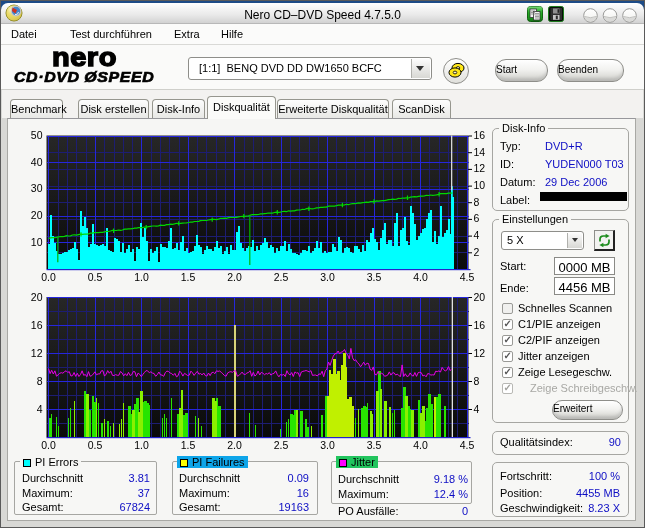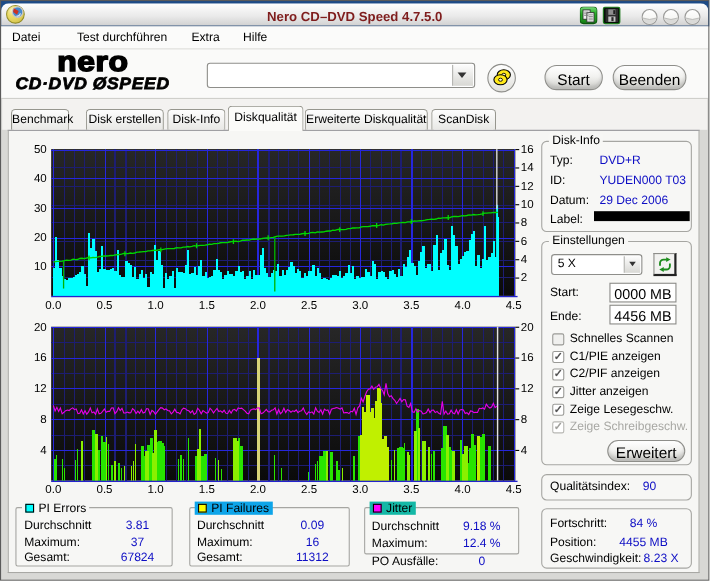--- a/index.html
+++ b/index.html
@@ -2,37 +2,37 @@
 <html><head><meta charset="utf-8"><style>
 *{margin:0;padding:0;box-sizing:border-box}
 html,body{width:645px;height:528px;overflow:hidden}
 body{font-family:"Liberation Sans",sans-serif;background:#d8d8d5;position:relative}
 .abs{position:absolute}
 .blue{color:#0d0dc4}
 
 #outline{left:0;top:0;width:645px;height:528px;border:1px solid #5a5a5a;z-index:50;pointer-events:none}
 #navy{left:0;top:0;width:645px;height:24px;background:#1d4b87}
 #titlebar{left:1px;top:3px;width:643px;height:21px;background:linear-gradient(#ffffff,#e9e9e9 60%,#d2d2d2);border-radius:7px 7px 0 0;border-bottom:1px solid #b8b8b8}
-#title{left:0;top:7px;width:645px;text-align:center;font-size:12px;font-weight:bold;color:#7f1d1d}
+#title{left:0;top:7px;width:645px;text-align:center;font-size:12px;font-weight:normal;color:#000000}
 #upper{left:1px;top:24px;width:643px;height:66px;background:#fafaf9}
 #menubar{left:1px;top:24px;width:643px;height:21px;background:#fbfbfa;border-bottom:1px solid #d9d9d6}
 .mitem{position:absolute;top:28px;font-size:11px;color:#000}
 #frame{left:1px;top:90px;width:643px;height:437px;background:#d8d8d5}
 #tabarea{left:2px;top:90px;width:641px;height:28px;background:#f3f2f0}
 #content{left:7px;top:118px;width:629px;height:403px;background:#f6f6f4;border:1px solid #a8a8a4;border-top:1px solid #97979b}
 
 .tab{position:absolute;height:19px;background:linear-gradient(#fdfdfd,#e8e8e5);border:1px solid #96968e;border-bottom:none;border-radius:4px 4px 0 0;font-size:11px;text-align:center;color:#000;padding-top:3px;z-index:4}
 .tabactive{position:absolute;height:23px;background:#fbfbf9;border:1px solid #96968e;border-bottom:none;border-radius:4px 4px 0 0;font-size:11px;text-align:center;padding-top:4px;z-index:6}
 
-.pill{position:absolute;height:23px;border:1px solid #8e8e8a;border-radius:11px;background:linear-gradient(#ffffff,#f2f2f0 45%,#dcdcd8 80%,#cbcbc6);font-size:14px;text-align:center;padding-top:4px;box-shadow:inset 0 -3px 3px rgba(150,150,148,.35)}
+.pill{position:absolute;height:23px;border:1px solid #8e8e8a;border-radius:11px;background:linear-gradient(#ffffff,#f2f2f0 45%,#dcdcd8 80%,#cbcbc6);font-size:10px;text-align:left;padding-top:4px;box-shadow:inset 0 -3px 3px rgba(150,150,148,.35)}
 
 .gbox{position:absolute;border:1px solid #a6a6a2;border-radius:5px;background:#f7f7f5}
 .glabel{position:absolute;background:#f7f7f5;font-size:11px;padding:0 3px;white-space:nowrap}
 .row{position:absolute;font-size:11px;white-space:nowrap}
-.rowr{position:absolute;font-size:11px;white-space:nowrap;text-align:center}
+.rowr{position:absolute;font-size:11px;white-space:nowrap;text-align:right}
 
 .cb{position:absolute;width:11px;height:11px;background:#fff;border:1px solid #9a9a96;border-radius:2px}
 .ck{position:absolute;font-size:10px;color:#555;left:0.5px;top:-2.5px;font-weight:bold}
 
 .field{position:absolute;background:#fff;border:1px solid #8a8a86;font-size:13px;text-align:center}
 </style></head><body>
 
 <div class="abs" id="navy"></div>
 <div class="abs" id="titlebar"></div>
 <div class="abs" id="title" style="top:8px">Nero CD–DVD Speed 4.7.5.0</div>
@@ -101,20 +101,21 @@
 <div class="mitem" style="left:221px">Hilfe</div>
 
 <div class="abs" id="upper" style="top:45px;height:45px;border-bottom:1px solid #cfcfcb"></div>
 
 <div class="abs" style="left:28px;top:44px;width:160px;height:42px">
  <div style="position:absolute;left:24px;top:-3px;font-size:29px;font-weight:900;letter-spacing:0.5px;color:#000;-webkit-text-stroke:1.6px #000;font-family:'Liberation Sans',sans-serif;transform:scaleY(0.88)">nero</div>
  <div style="position:absolute;left:-14px;top:24px;font-size:15px;font-weight:bold;font-style:italic;color:#000;letter-spacing:0.6px;-webkit-text-stroke:0.7px #000;transform:scaleX(1.06);transform-origin:left">CD·DVD ØSPEED</div>
 </div>
 
 <div class="abs" style="left:188px;top:57px;width:244px;height:23px;background:#fff;border:1px solid #8e8e8a;border-radius:3px">
+ <div style="position:absolute;left:10px;top:4px;font-size:11px;white-space:nowrap">[1:1]&nbsp;&nbsp;BENQ DVD DD DW1650 BCFC</div>
  <div style="position:absolute;right:1px;top:1px;width:19px;height:19px;background:linear-gradient(#fcfcfc,#d8d8d4);border-left:1px solid #b0b0ac"></div>
  <div style="position:absolute;right:7px;top:8px;width:0;height:0;border-left:4px solid transparent;border-right:4px solid transparent;border-top:5px solid #333"></div>
 </div>
 
 <div class="abs" style="left:443px;top:58px;width:26px;height:26px;border:1px solid #8e8e8a;border-radius:50%;background:linear-gradient(#ffffff,#e0e0dc)"></div>
 <svg class="abs" style="left:448px;top:62px" width="17" height="17">
  <ellipse cx="10" cy="6" rx="6" ry="4.6" fill="#ffe818" stroke="#000" stroke-width="1"></ellipse>
  <ellipse cx="10" cy="6" rx="1.8" ry="1.4" fill="#fff8c0" stroke="#000" stroke-width="0.8"></ellipse>
  <ellipse cx="7" cy="10.5" rx="6" ry="4.6" fill="#ffe818" stroke="#000" stroke-width="1"></ellipse>
  <ellipse cx="7" cy="10.5" rx="1.8" ry="1.4" fill="#fff8c0" stroke="#000" stroke-width="0.8"></ellipse>
@@ -332,35 +333,35 @@
       <text x="420.5" y="448.5" text-anchor="middle">4.0</text>
       <text x="467.0" y="448.5" text-anchor="middle">4.5</text>
     </g>
   </svg>
 
 <div class="gbox" style="left:14px;top:461px;width:143px;height:54px;border-radius:2px"></div>
 <div class="gbox" style="left:172px;top:461px;width:146px;height:54px;border-radius:2px"></div>
 <div class="gbox" style="left:331px;top:461px;width:141px;height:43px;border-radius:2px"></div>
 <div class="glabel" style="left:20px;top:456px;background:#f6f6f4"><span style="display:inline-block;width:8px;height:8px;background:#00ffff;border:1px solid #000;margin-right:4px;vertical-align:-1px"></span>PI Errors</div>
 <div class="glabel" style="left:177px;top:456px;background:#0ea5e9"><span style="display:inline-block;width:8px;height:8px;background:#ffff00;border:1px solid #000;margin-right:4px;vertical-align:-1px"></span>PI Failures</div>
-<div class="glabel" style="left:336px;top:456px;background:#14b8a6"><span style="display:inline-block;width:8px;height:8px;background:#ff00ff;border:1px solid #000;margin-right:4px;vertical-align:-1px"></span>Jitter</div>
+<div class="glabel" style="left:336px;top:456px;background:#22c55e"><span style="display:inline-block;width:8px;height:8px;background:#ff00ff;border:1px solid #000;margin-right:4px;vertical-align:-1px"></span>Jitter</div>
 
 <div class="row" style="left:22px;top:472px">Durchschnitt</div>
 <div class="rowr blue" style="left:100px;top:472px;width:50px">3.81</div>
 <div class="row" style="left:22px;top:487px">Maximum:</div>
 <div class="rowr blue" style="left:100px;top:487px;width:50px">37</div>
 <div class="row" style="left:22px;top:501px">Gesamt:</div>
 <div class="rowr blue" style="left:100px;top:501px;width:50px">67824</div>
 
 <div class="row" style="left:179px;top:472px">Durchschnitt</div>
 <div class="rowr blue" style="left:259px;top:472px;width:50px">0.09</div>
 <div class="row" style="left:179px;top:487px">Maximum:</div>
 <div class="rowr blue" style="left:259px;top:487px;width:50px">16</div>
 <div class="row" style="left:179px;top:501px">Gesamt:</div>
-<div class="rowr blue" style="left:259px;top:501px;width:50px">11312</div>
+<div class="rowr blue" style="left:259px;top:501px;width:50px">19163</div>
 
 <div class="row" style="left:338px;top:473px">Durchschnitt</div>
 <div class="rowr blue" style="left:408px;top:473px;width:60px">9.18 %</div>
 <div class="row" style="left:338px;top:488px">Maximum:</div>
 <div class="rowr blue" style="left:408px;top:488px;width:60px">12.4 %</div>
 <div class="row" style="left:338px;top:505px">PO Ausfälle:</div>
 <div class="rowr blue" style="left:408px;top:505px;width:60px">0</div>
 
 <div class="gbox" style="left:492px;top:128px;width:137px;height:83px"></div>
 <div class="glabel" style="left:499px;top:122px">Disk-Info</div>
@@ -408,28 +409,28 @@
     <span class="ck">✓</span>
   </div>
 <div class="row" style="left:518px;top:350px">Jitter anzeigen</div>
 <div class="cb" style="left:502px;top:367px">
     <span class="ck">✓</span>
   </div>
 <div class="row" style="left:518px;top:366px">Zeige Lesegeschw.</div>
 <div class="cb" style="left:502px;top:383px;border-color:#b8b8b4">
     <span class="ck" style="color:#a0a09c">✓</span>
   </div>
-<div class="row" style="left:518px;top:382px;color:#a8a8a4">Zeige Schreibgeschw.</div>
+<div class="row" style="left:530px;top:382px;color:#a8a8a4">Zeige Schreibgeschw.</div>
 <div class="pill" style="left:552px;top:400px;width:71px;height:20px;padding-top:2px">Erweitert</div>
 
 <div class="gbox" style="left:492px;top:431px;width:137px;height:24px"></div>
 <div class="row" style="left:500px;top:436px">Qualitätsindex:</div>
 <div class="rowr blue" style="left:560px;top:436px;width:61px">90</div>
 
 <div class="gbox" style="left:492px;top:462px;width:137px;height:55px"></div>
 <div class="row" style="left:500px;top:470px">Fortschritt:</div>
-<div class="rowr blue" style="left:550px;top:470px;width:70px">84 %</div>
+<div class="rowr blue" style="left:550px;top:470px;width:70px">100 %</div>
 <div class="row" style="left:500px;top:487px">Position:</div>
 <div class="rowr blue" style="left:550px;top:487px;width:70px">4455 MB</div>
 <div class="row" style="left:500px;top:502px">Geschwindigkeit:</div>
 <div class="rowr blue" style="left:582px;top:502px;width:38px">8.23 X</div>
 
 <div class="abs" id="outline"></div>
 
 </body></html>

